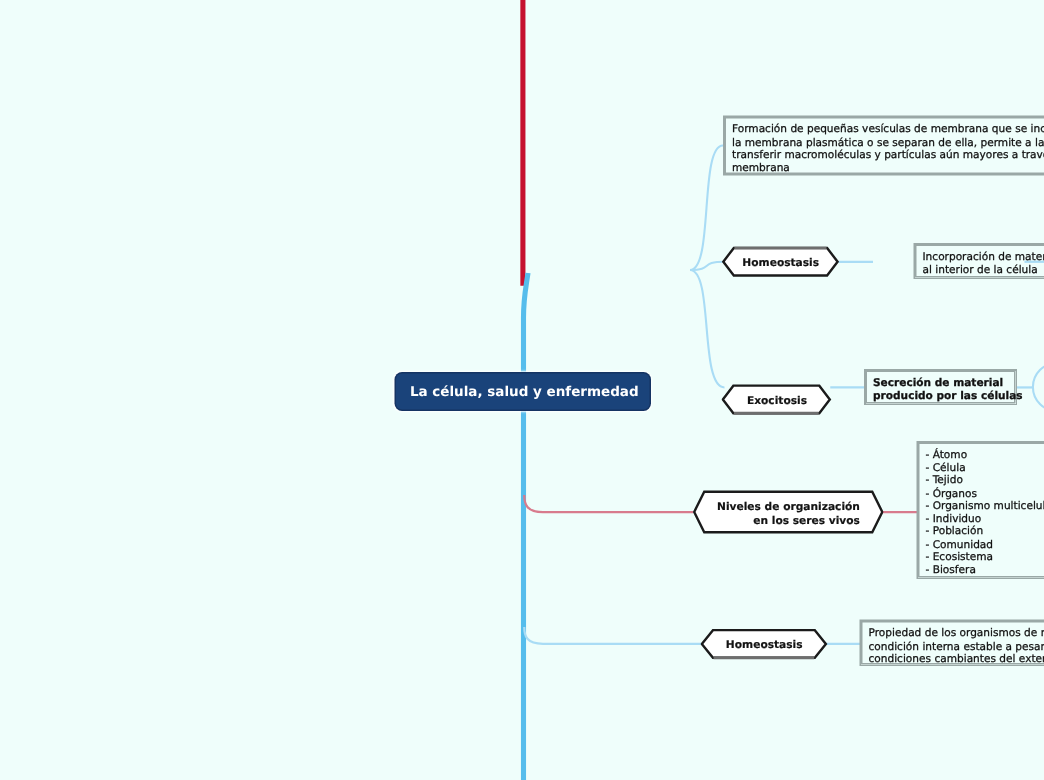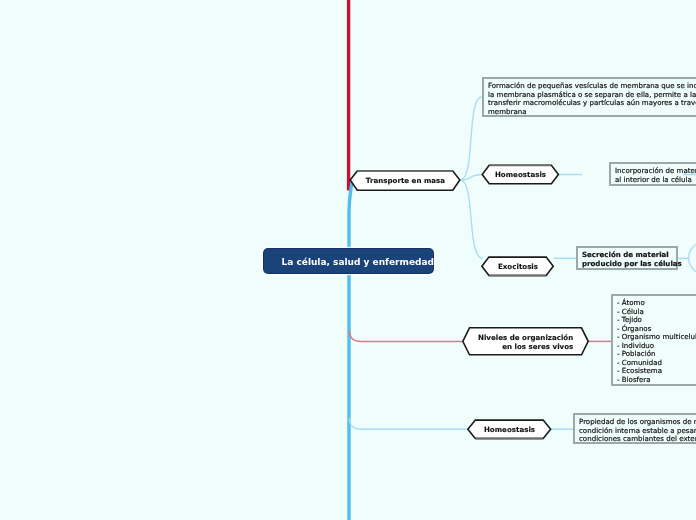--- a/index.html
+++ b/index.html
@@ -1,21 +1,21 @@
 <!DOCTYPE html>
 <html><head>
 <meta charset="utf-8">
 <style>
   html,body{margin:0;padding:0;}
   body{width:696px;height:520px;overflow:hidden;background:#effefb;
        font-family:"DejaVu Sans",sans-serif;}
   #canvas{position:relative;width:696px;height:520px;overflow:hidden;background:#effefb;}
   svg.links{position:absolute;left:0;top:0;width:696px;height:520px;}
   .central{position:absolute;background:#1a437a;border-radius:4px;color:#fff;font-weight:bold;box-shadow:0 0 0 1px #153463, 0 0 1.5px 1.6px #ffffff;
-    font-size:9px;display:flex;align-items:center;justify-content:flex-end;}
+    font-size:9px;display:flex;align-items:center;justify-content:center;}
   .hex{position:absolute;}
   .hex svg{position:absolute;left:0;top:0;}
   .hexlabel{position:absolute;left:0;top:0;width:100%;height:100%;
      display:flex;align-items:center;justify-content:center;
      font-weight:bold;font-size:7.1px;color:#121212;-webkit-text-stroke:0.12px #121212;text-align:center;line-height:9.5px;padding-top:1px;box-sizing:border-box;}
   .tbox{position:absolute;box-sizing:border-box;border:1px solid #9aa8a6;box-shadow:0 0 0 1px #9aa8a6;
      font-size:7.05px;color:#111111;-webkit-text-stroke:0.18px #111111;line-height:8.55px;
      padding:3px 4px;white-space:pre;}
 </style>
 </head>
@@ -38,27 +38,20 @@
       <path d="M588,341.4 L612,341.4" stroke="#d87b8d" stroke-width="1.5"></path>
       <path d="M550.5,429.2 L574,429.2" stroke="#a9dcf5" stroke-width="1.5"></path>
       <ellipse cx="704.6" cy="258" rx="16" ry="16" stroke="#a9dcf5" stroke-width="1.4" fill="none"></ellipse>
     </g>
   </svg>
 
   <div class="central" style="left:264px;top:249px;width:169px;height:24px;">
     <span style="position:relative;top:1px;left:1px;">La célula, salud y enfermedad</span>
   </div>
 
-  <div class="hex" style="left:349px;top:168px;width:113px;height:24px;">
-    <svg width="113" height="24" viewBox="0 0 113 24" xmlns="http://www.w3.org/2000/svg">
-      <polygon points="1.2,12 8.2,3.0 103.8,3.0 110.8,12 103.8,22.3 8.2,22.3" fill="#ffffff" stroke="#1b1b1b" stroke-width="1.6" stroke-linejoin="miter"></polygon>
-      <line x1="8.6" y1="3.1" x2="103.4" y2="3.1" stroke="#6e6e6e" stroke-width="1.9"></line>
-    </svg>
-    <div class="hexlabel">Transporte en masa</div>
-  </div>
 
   <div class="hex" style="left:481px;top:163px;width:79px;height:23px;">
     <svg width="79" height="23" viewBox="0 0 79 23" xmlns="http://www.w3.org/2000/svg">
       <polygon points="1.2,11.5 8.2,2.3 70.4,2.3 77.4,11.5 70.4,20.7 8.2,20.7" fill="#ffffff" stroke="#1b1b1b" stroke-width="1.6" stroke-linejoin="miter"></polygon>
       <line x1="8.6" y1="2.3" x2="70" y2="2.3" stroke="#6e6e6e" stroke-width="1.7"></line>
     </svg>
     <div class="hexlabel">Homeostasis</div>
   </div>
 
   <div class="hex" style="left:481px;top:255px;width:74px;height:23px;">

